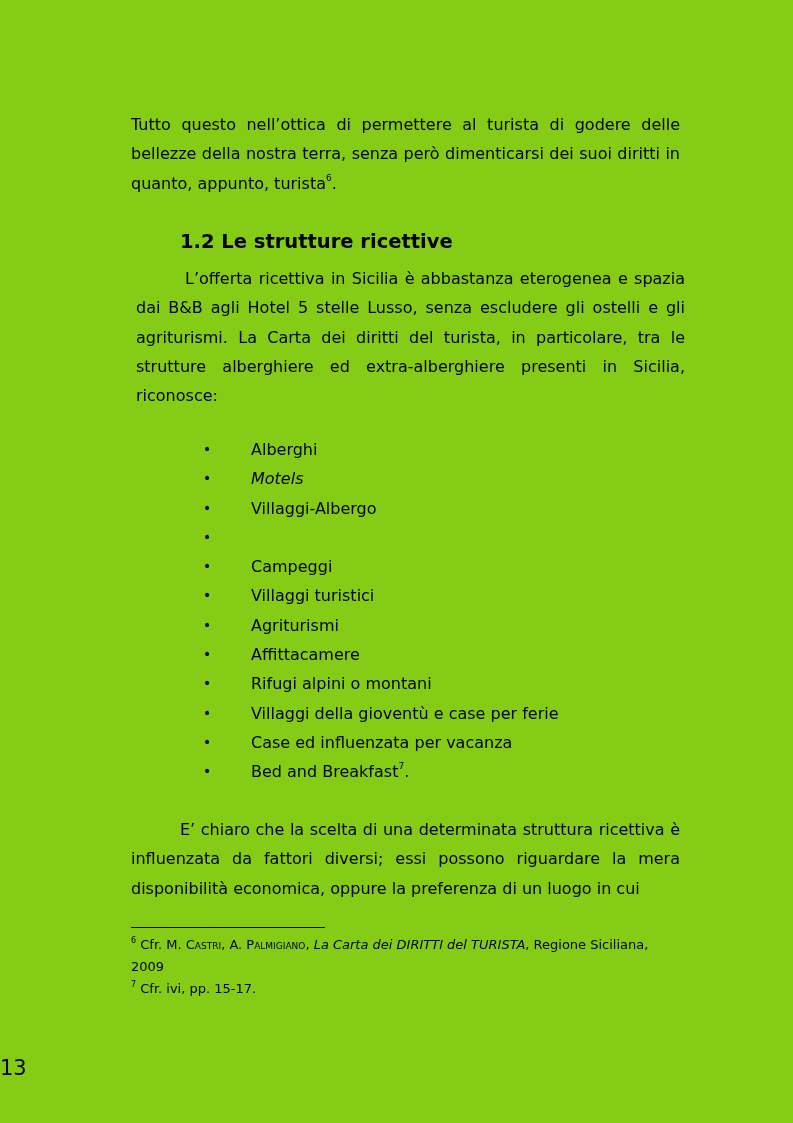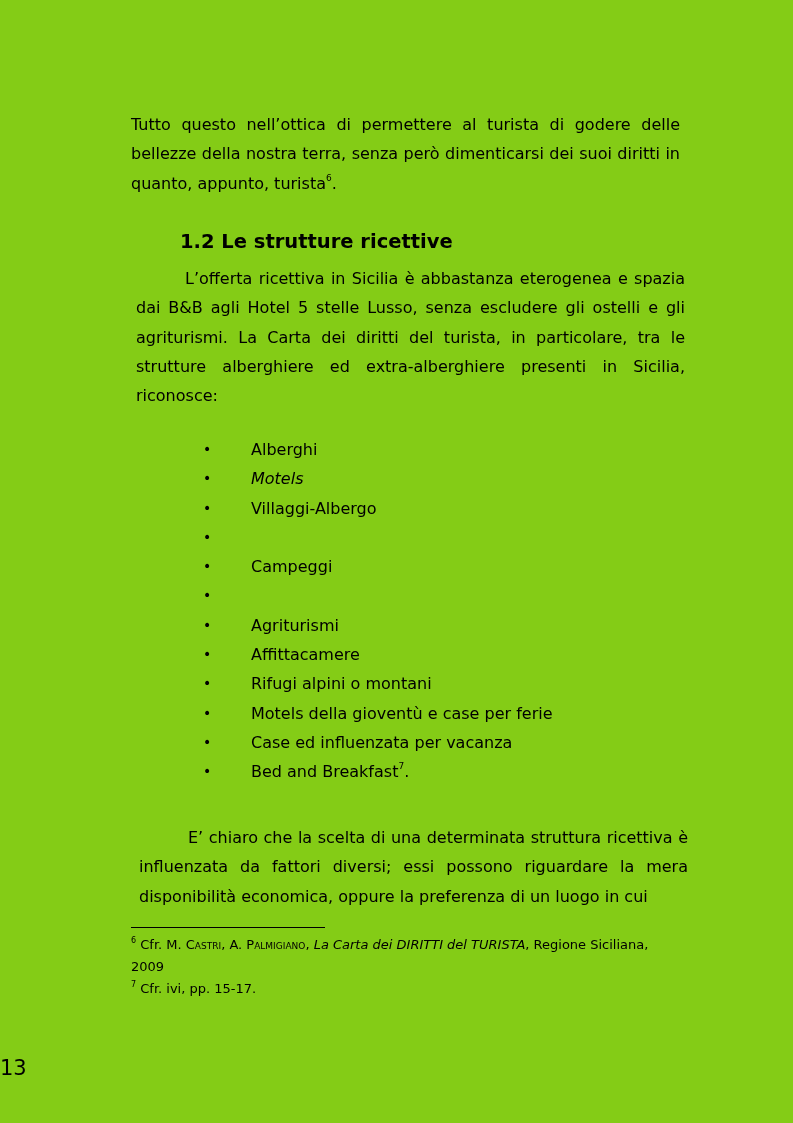--- a/index.html
+++ b/index.html
@@ -51,48 +51,49 @@
       </li>
     <li>
         <span class="bullet">•</span>
       </li>
     <li>
         <span class="bullet">•</span>
         <span class="item">Campeggi</span>
       </li>
     <li>
         <span class="bullet">•</span>
+        <span class="item">Villaggi turistici</span>
       </li>
     <li>
         <span class="bullet">•</span>
         <span class="item">Agriturismi</span>
       </li>
     <li>
         <span class="bullet">•</span>
         <span class="item">Affittacamere</span>
       </li>
     <li>
         <span class="bullet">•</span>
         <span class="item">Rifugi alpini o montani</span>
       </li>
     <li>
         <span class="bullet">•</span>
-        <span class="item">Motels della gioventù e case per ferie</span>
+        <span class="item">Villaggi della gioventù e case per ferie</span>
       </li>
     <li>
         <span class="bullet">•</span>
         <span class="item">Case ed influenzata per vacanza</span>
       </li>
     <li>
         <span class="bullet">•</span>
         <span class="item"><span>Bed and Breakfast</span><sup>7</sup><span>.</span></span>
       </li>
   </ul>
 
-  <p class="text just indent p3" style="margin:8px">E’ chiaro che la scelta di una determinata struttura ricettiva è influenzata da fattori diversi; essi possono riguardare la mera disponibilità economica, oppure la preferenza  di un luogo in cui</p>
+  <p class="text just indent p3" style="margin:0">E’ chiaro che la scelta di una determinata struttura ricettiva è influenzata da fattori diversi; essi possono riguardare la mera disponibilità economica, oppure la preferenza  di un luogo in cui</p>
 
   <div class="fn-rule"></div>
 
   <div class="footnotes">
     <div><sup>6</sup><span> Cfr. M. </span><span class="sc">Castri</span><span>, A. </span><span class="sc">Palmigiano</span><span>, </span><span class="italic">La Carta dei DIRITTI del TURISTA</span><span>, Regione Siciliana, 2009</span></div>
     <div><sup>7</sup><span> Cfr. ivi, pp. 15-17.</span></div>
   </div>
 
   <div class="page-number">13</div>
 </div>

